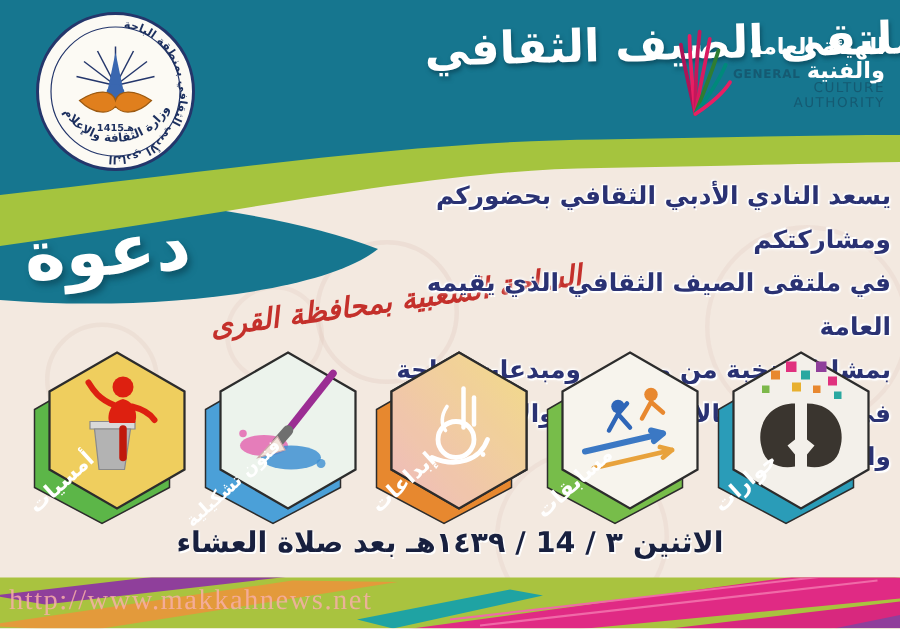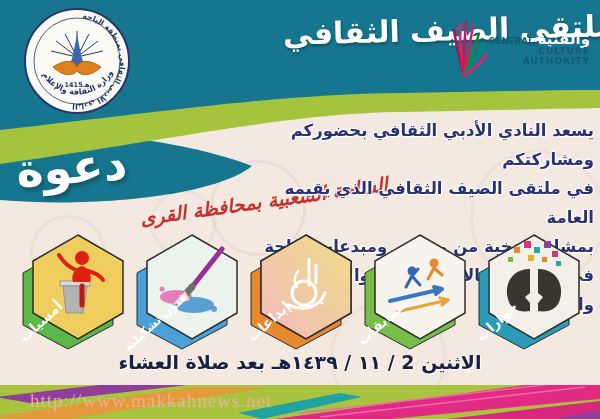--- a/index.html
+++ b/index.html
@@ -51,30 +51,30 @@
     position:absolute;left:0;top:351px;width:100%;text-align:center;direction:rtl;
     color:#18203f;font-size:19px;font-weight:bold;
     text-shadow:0 0 2px #fff,1px 1px 0 #fff;
   }
 
   .footer{position:absolute;left:0;bottom:0;width:600px;height:34px;background:#a9c33f;}
   .footer svg{position:absolute;left:0;top:0;}
   .watermark{
     position:absolute;left:6px;top:5px;
     font-family:"Liberation Serif","DejaVu Serif",serif;
-    font-size:19px;color:rgba(247,175,168,.85);letter-spacing:1px;white-space:nowrap;margin-left:24px;
+    font-size:19px;color:rgba(247,175,168,.85);letter-spacing:1px;white-space:nowrap;
   }
 
   .auth-logo{position:absolute;left:452px;top:10px;width:142px;height:78px;display:flex;align-items:center;}
   .auth-text{direction:rtl;text-align:right;line-height:1.05;margin-right:4px;flex:1;}
   .auth-ar1{color:#fff;font-size:15px;font-weight:bold;}
   .auth-row2{display:flex;justify-content:flex-start;align-items:baseline;gap:4px;direction:rtl;}
   .auth-ar2{color:#fff;font-size:15px;font-weight:bold;}
   .auth-en1{color:#155a72;font-size:8px;font-weight:bold;letter-spacing:.5px;}
-  .auth-en2{color:#155a72;font-size:9px;font-weight:bold;letter-spacing:1px;}
+  .auth-en2{color:#155a72;font-size:9px;font-weight:normal;letter-spacing:1px;}
 
   .min-logo{position:absolute;left:23px;top:5px;}
 </style>
 </head>
 <body>
 
 <div id="poster">
 
   <div class="swirl sw1"></div>
   <div class="swirl sw2"></div>
@@ -124,20 +124,21 @@
         <path d="M12,62 C8,44 4,28 2,14" stroke="#ad1457"></path>
         <path d="M12,62 C10,42 8,24 8,8" stroke="#e91e63"></path>
         <path d="M12,62 C12,42 13,22 15,5" stroke="#c2185b"></path>
         <path d="M12,62 C15,44 19,26 22,10" stroke="#d81b60"></path>
         <path d="M12,62 C18,46 24,32 28,18" stroke="#2e7d32"></path>
         <path d="M12,62 C21,50 28,40 33,28" stroke="#00897b"></path>
         <path d="M12,62 C24,54 31,48 36,40" stroke="#e91e63"></path>
       </g>
     </svg>
     <div class="auth-text">
+      <div class="auth-ar1">الهيئة العامة</div>
       <div class="auth-row2">
         <span class="auth-ar2">والفنية</span>
         <span class="auth-en1">GENERAL</span>
       </div>
       <div class="auth-en2">CULTURE AUTHORITY</div>
     </div>
   </div>
 
   <div class="invite">دعوة</div>
 
@@ -232,21 +233,21 @@
           <rect x="8" y="-30" width="5" height="5" fill="#e8882f"></rect>
           <rect x="22" y="-26" width="5" height="5" fill="#2aa8a0"></rect>
         </g>
         <path d="M-4,-18 C-24,-18 -30,0 -26,12 C-24,22 -14,26 -4,24 L-4,16 L-9,10 L-4,6 Z" fill="#3a352f"></path>
         <path d="M4,-18 C24,-18 30,0 26,12 C24,22 14,26 4,24 L4,16 L9,10 L4,6 Z" fill="#3a352f"></path>
       </g>
       <text x="500" y="100" transform="rotate(-42 500 100)" text-anchor="middle" font-size="14" font-weight="bold" fill="#fff">حوارات</text>
     </g>
   </svg>
 
-  <div class="date-line">الاثنين 2 / ١١ / ١٤٣٩هـ بعد صلاة العشاء</div>
+  <div class="date-line">الاثنين ٣ / 14 / ١٤٣٩هـ بعد صلاة العشاء</div>
 
   <div class="footer">
     <svg width="600" height="34" viewBox="0 0 600 34">
       <polygon points="-5,12 150,-6 205,-2 30,18" fill="#8f3f9b"></polygon>
       <polygon points="-10,32 195,2 265,3 55,36" fill="#e39a3b"></polygon>
       <polygon points="238,28 340,8 362,12 262,34" fill="#1fa3a3"></polygon>
       <polygon points="260,36 555,-4 600,0 600,14 370,36" fill="#e02a84"></polygon>
       <path d="M300,28 L560,-2 M320,32 L585,2" stroke="#f06aa8" stroke-width="1.4"></path>
       <polygon points="430,36 600,16 600,30 515,38" fill="#d8287e"></polygon>
       <polygon points="556,34 600,25 600,34" fill="#8f3f9b"></polygon>

